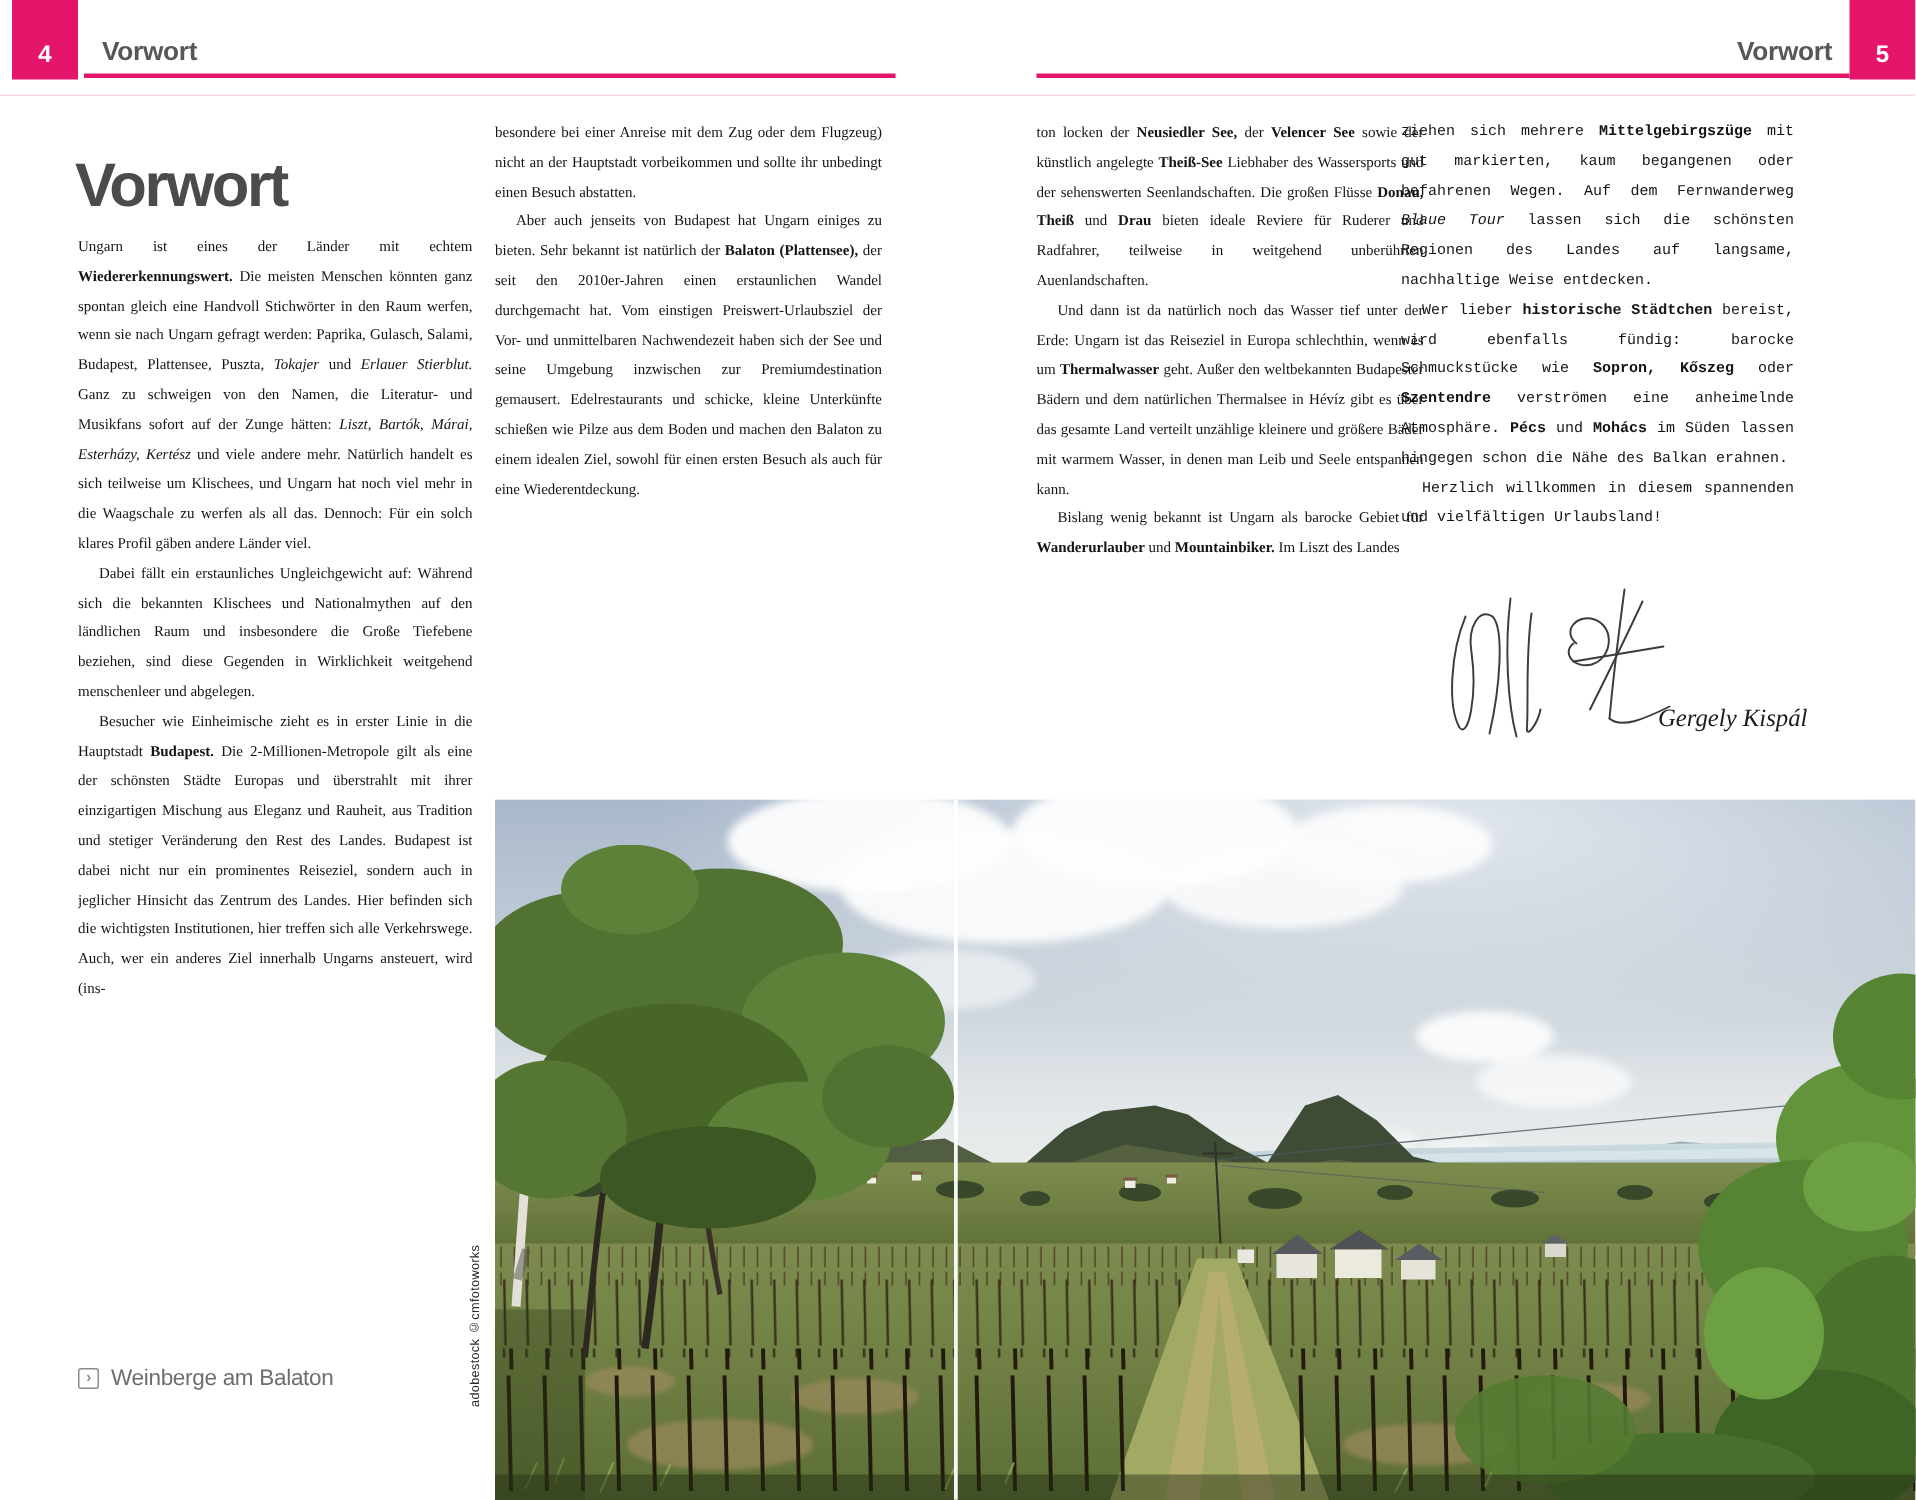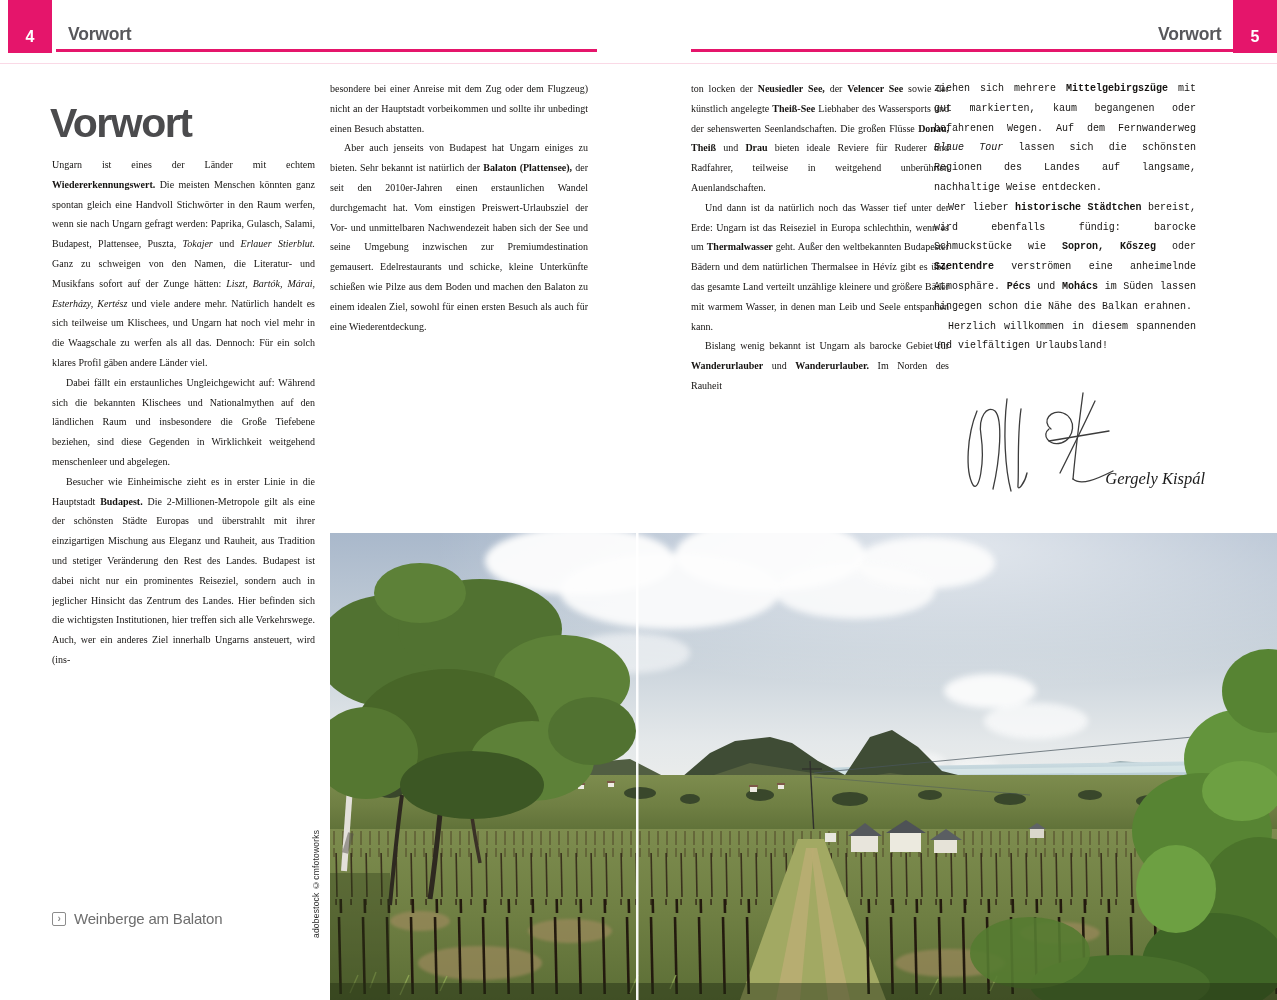--- a/index.html
+++ b/index.html
@@ -94,21 +94,21 @@
   </div>
 
 <div class="caption">
   <span class="caption-box">›</span>
   <span>Weinberge am Balaton</span>
 </div>
 
 <div class="col" style="left:691px;top:79px;width:258px;height:438px;">
     <p class="para"><span>ton locken der </span><span class="b">Neusiedler See,</span><span> der </span><span class="b">Velencer See</span><span> sowie der künstlich angelegte </span><span class="b">Theiß-See</span><span> Liebhaber des Wassersports und der sehenswerten Seenlandschaften. Die großen Flüsse </span><span class="b">Donau, Theiß</span><span> und </span><span class="b">Drau</span><span> bieten ideale Reviere für Ruderer und Radfahrer, teilweise in weitgehend unberührten Auenlandschaften.</span></p>
     <p class="para indent"><span>Und dann ist da natürlich noch das Wasser tief unter der Erde: Ungarn ist das Reiseziel in Europa schlechthin, wenn es um </span><span class="b">Thermalwasser</span><span> geht. Außer den weltbekannten Budapester Bädern und dem natürlichen Thermalsee in Hévíz gibt es über das gesamte Land verteilt unzählige kleinere und größere Bäder mit warmem Wasser, in denen man Leib und Seele entspannen kann.</span></p>
-    <p class="para indent"><span>Bislang wenig bekannt ist Ungarn als barocke Gebiet für </span><span class="b">Wanderurlauber</span><span> und </span><span class="b">Wanderurlauber.</span><span> Im Norden des Rauheit</span></p>
+    <p class="para indent"><span>Bislang wenig bekannt ist Ungarn als barocke Gebiet für </span><span class="b">Wanderurlauber</span><span> und </span><span class="b">Mountainbiker.</span><span> Im Liszt des Landes</span></p>
   </div>
 
 <div class="col" style="left:934px;top:79px;width:262px;height:300px;font-family:Liberation Mono, monospace;">
     <p class="para"><span>ziehen sich mehrere </span><span class="b">Mittelgebirgszüge</span><span> mit gut markierten, kaum begangenen oder befahrenen Wegen. Auf dem Fernwanderweg </span><span class="i">Blaue Tour</span><span> lassen sich die schönsten Regionen des Landes auf langsame, nachhaltige Weise entdecken.</span></p>
     <p class="para indent"><span>Wer lieber </span><span class="b">historische Städtchen</span><span> bereist, wird ebenfalls fündig: barocke Schmuckstücke wie </span><span class="b">Sopron, Kőszeg</span><span> oder </span><span class="b">Szentendre</span><span> verströmen eine anheimelnde Atmosphäre. </span><span class="b">Pécs</span><span> und </span><span class="b">Mohács</span><span> im Süden lassen hingegen schon die Nähe des Balkan erahnen.</span></p>
     <p class="para indent"><span>Herzlich willkommen in diesem spannenden und vielfältigen Urlaubsland!</span></p>
   </div>
 
 <div class="signature-wrap">
   <svg class="signature-svg" width="170" height="110" viewBox="0 0 170 110">

